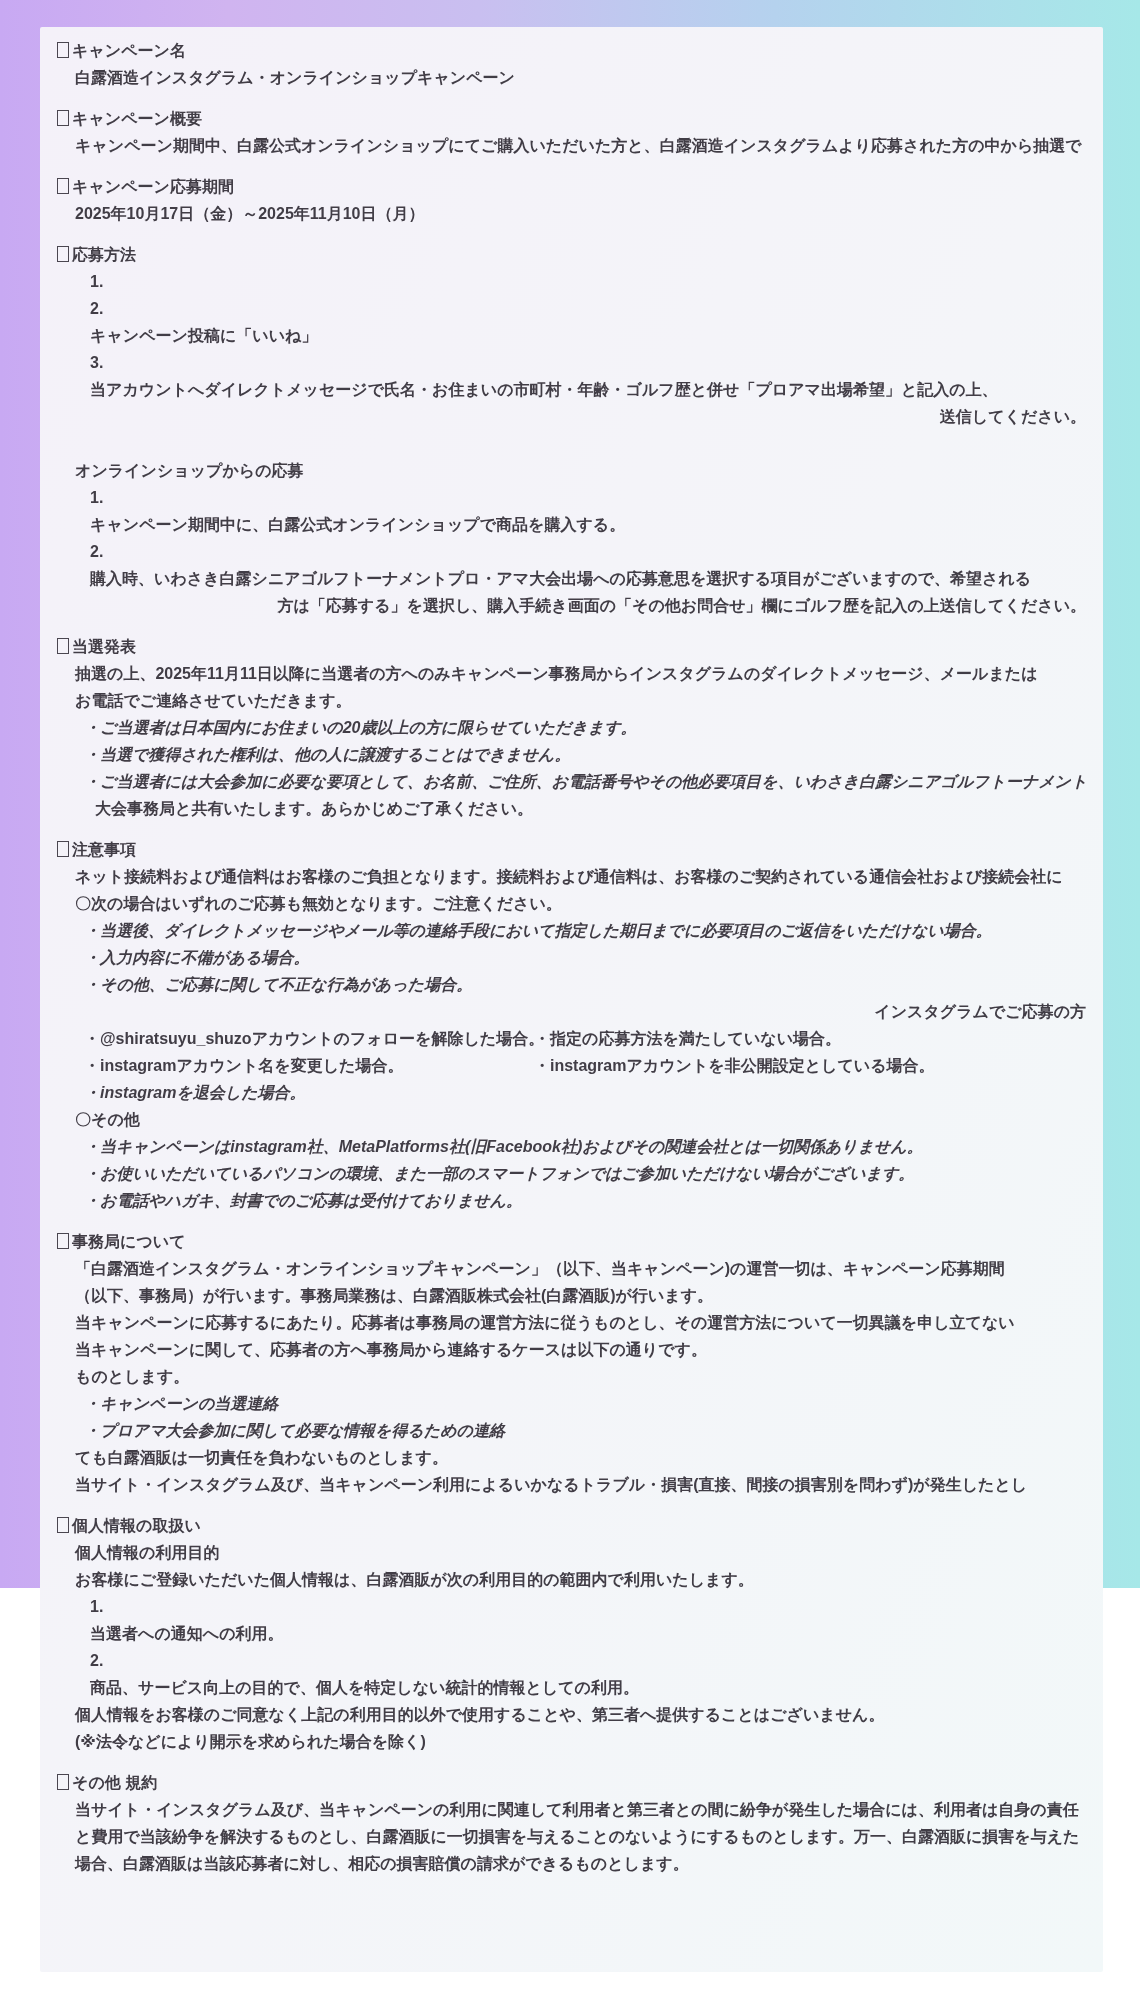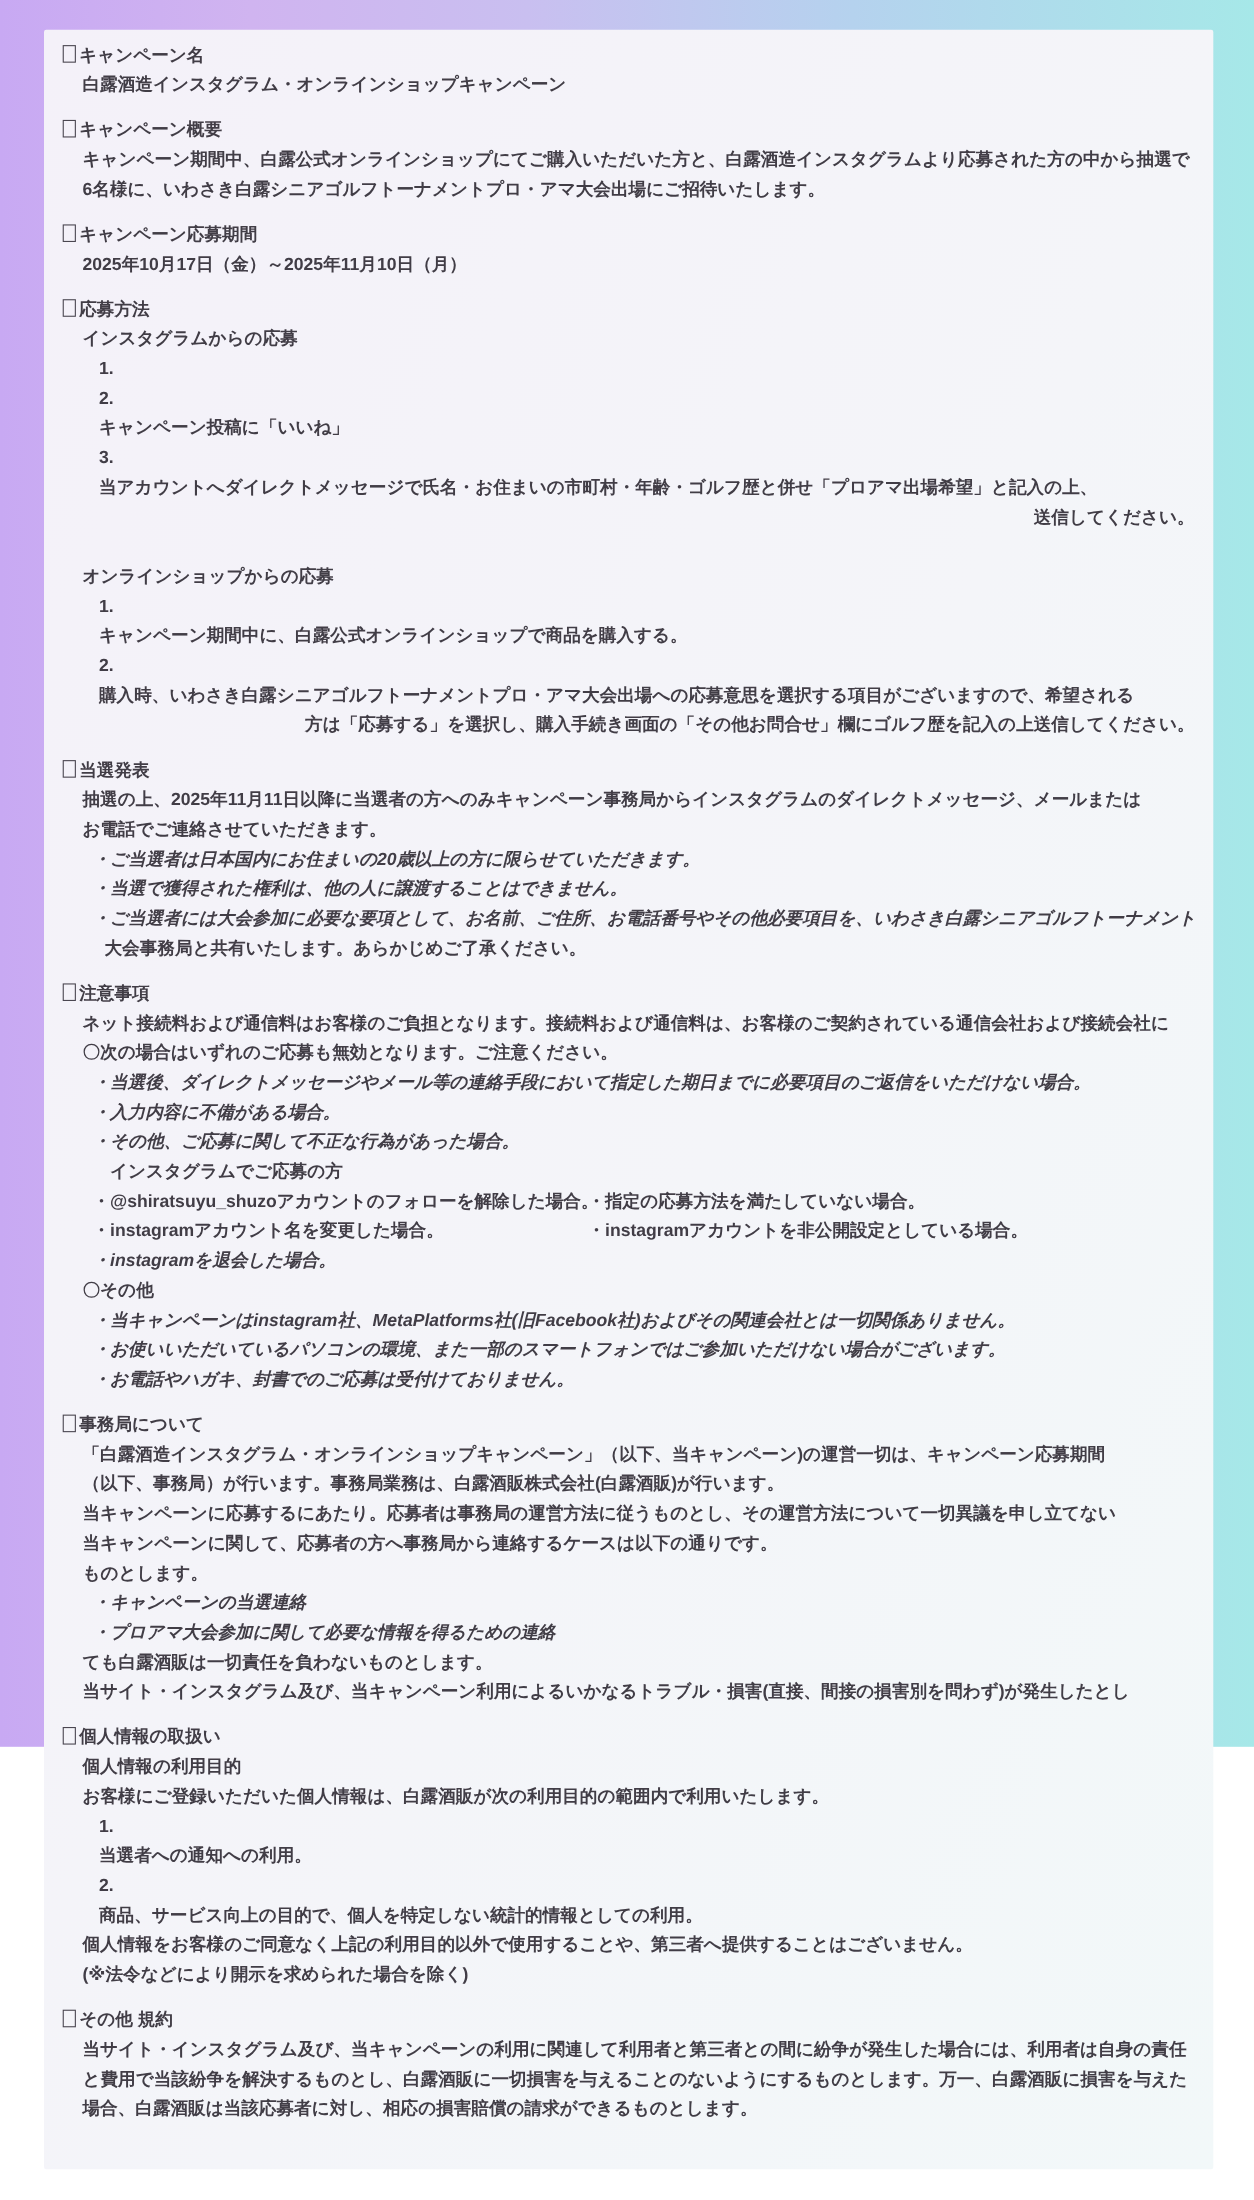--- a/index.html
+++ b/index.html
@@ -33,49 +33,47 @@
     width:12px;height:16px;
     border:1.6px solid #4a4650;
     box-sizing:border-box;
     vertical-align:-2px;
     margin-right:3px;
   }
   .line{white-space:nowrap;}
   .line.body{padding-left:18px;}
   .line.bullet{padding-left:27px;font-style:italic;}
   .line.bulletcont{padding-left:38px;}
-  .line.sub{padding-left:43px;}
+  .line.sub{padding-left:43px;text-align:right;}
   .line.cont{padding-left:64px;text-align:right;}
   .line.num{padding-left:33px;}
   .line.num .marker{display:inline-block;width:31px;}
   .line.cols{padding-left:27px;}
   .line.cols .col-left{display:inline-block;width:450px;}
   .line.blank{height:27px;}
 </style>
 </head>
 <body>
 
 <div class="page-bg">
   <div class="terms-panel">
       <div class="section">
         <div class="heading-row"><span class="tofu"></span><span class="heading-text">キャンペーン名</span></div>
         <div class="line body">白露酒造インスタグラム・オンラインショップキャンペーン</div>
       </div>
       <div class="section">
         <div class="heading-row"><span class="tofu"></span><span class="heading-text">キャンペーン概要</span></div>
         <div class="line body">キャンペーン期間中、白露公式オンラインショップにてご購入いただいた方と、白露酒造インスタグラムより応募された方の中から抽選で</div>
-        <div class="line body">6名様に、いわさき白露シニアゴルフトーナメントプロ・アマ大会出場にご招待いたします。</div>
       </div>
       <div class="section">
         <div class="heading-row"><span class="tofu"></span><span class="heading-text">キャンペーン応募期間</span></div>
         <div class="line body">2025年10月17日（金）～2025年11月10日（月）</div>
       </div>
       <div class="section">
         <div class="heading-row"><span class="tofu"></span><span class="heading-text">応募方法</span></div>
-        <div class="line body">インスタグラムからの応募</div>
         <div class="line num"><span class="marker">1.</span></div>
         <div class="line num"><span class="marker">2.</span><div class="list-text">キャンペーン投稿に「いいね」</div></div>
         <div class="line num"><span class="marker">3.</span><div class="list-text">当アカウントへダイレクトメッセージで氏名・お住まいの市町村・年齢・ゴルフ歴と併せ「プロアマ出場希望」と記入の上、</div></div>
         <div class="line cont">送信してください。</div>
         <div class="line blank"></div>
         <div class="line body">オンラインショップからの応募</div>
         <div class="line num"><span class="marker">1.</span><div class="list-text">キャンペーン期間中に、白露公式オンラインショップで商品を購入する。</div></div>
         <div class="line num"><span class="marker">2.</span><div class="list-text">購入時、いわさき白露シニアゴルフトーナメントプロ・アマ大会出場への応募意思を選択する項目がございますので、希望される</div></div>
         <div class="line cont">方は「応募する」を選択し、購入手続き画面の「その他お問合せ」欄にゴルフ歴を記入の上送信してください。</div>
       </div>

